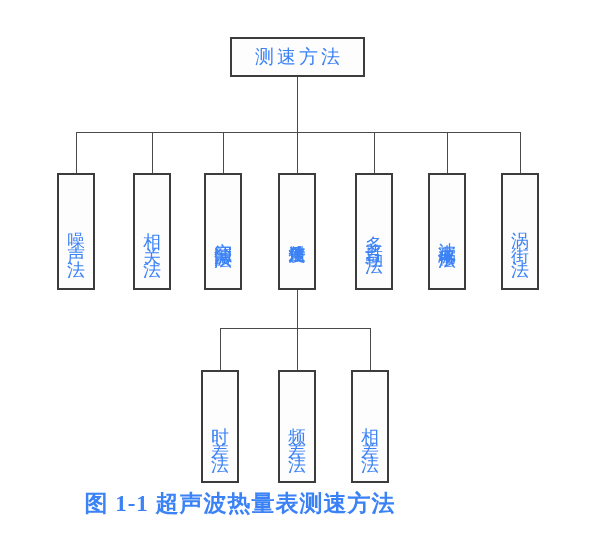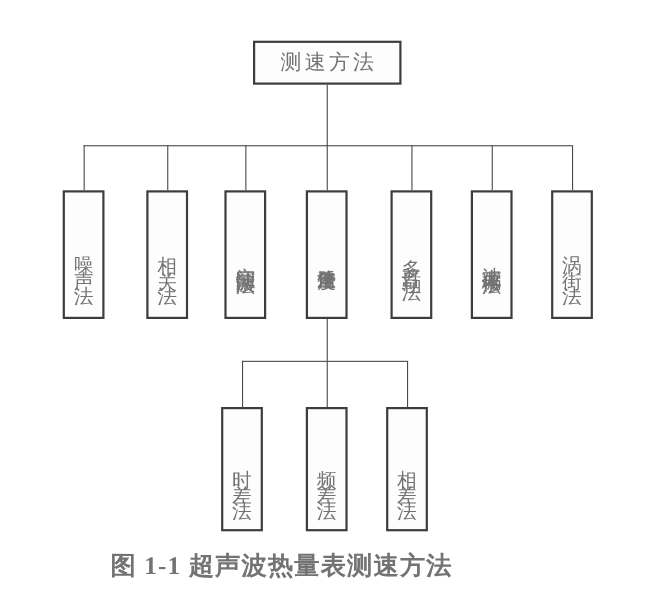--- a/index.html
+++ b/index.html
@@ -6,21 +6,21 @@
     margin: 0;
     padding: 0;
     background: #ffffff;
   }
   .stage {
     position: relative;
     width: 600px;
     height: 550px;
     background: #ffffff;
     font-family: "Liberation Serif", "DejaVu Serif", serif;
-    color: #737373;
+    color: #3b82f6;
     overflow: hidden;
   }
   .node {
     position: absolute;
     box-sizing: border-box;
     border: 2px solid #3c3c3c;
     background: #fdfdfd;
     display: flex;
     align-items: center;
     justify-content: center;
@@ -56,27 +56,26 @@
     height: 1px;
     background: #4a4a4a;
   }
   .vline {
     position: absolute;
     width: 1px;
     background: #4a4a4a;
   }
   .caption {
     position: absolute;
-    left: 0; top: 499px;
+    left: 0; top: 488px;
     width: 480px;
     text-align: center;
     font-size: 23px;
     font-weight: bold;
     letter-spacing: 1px;
-    padding-left: 16px;
   }
 </style>
 </head>
 <body>
 
 <div class="stage">
 
   <div class="node root-node">
     <span class="label">测速方法</span>
   </div>

